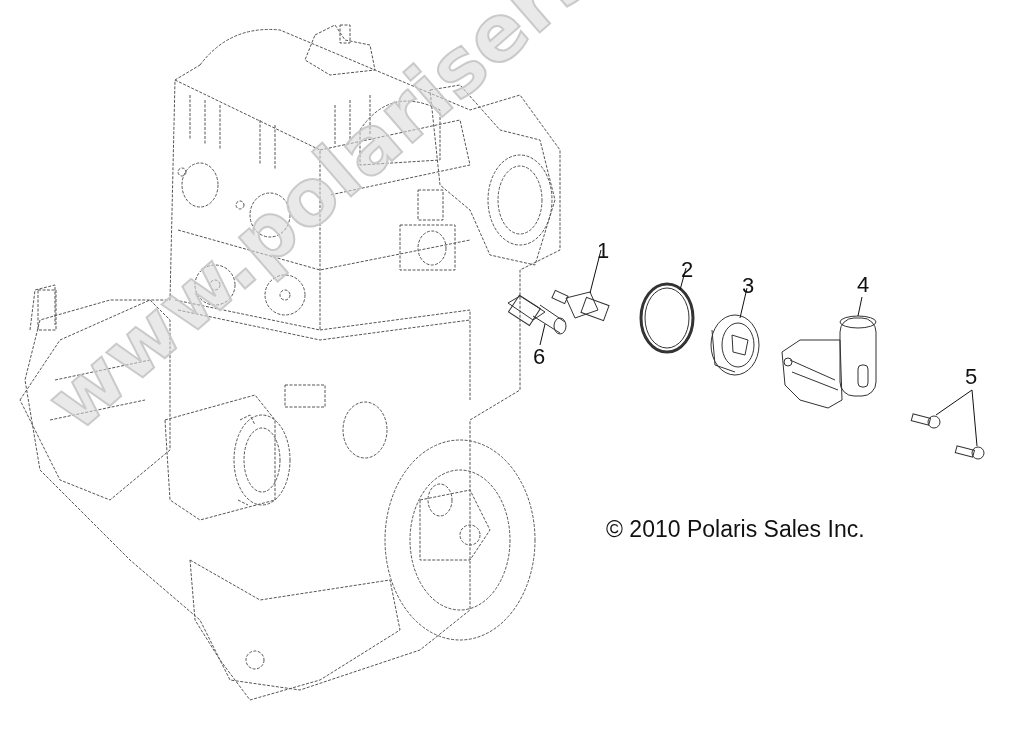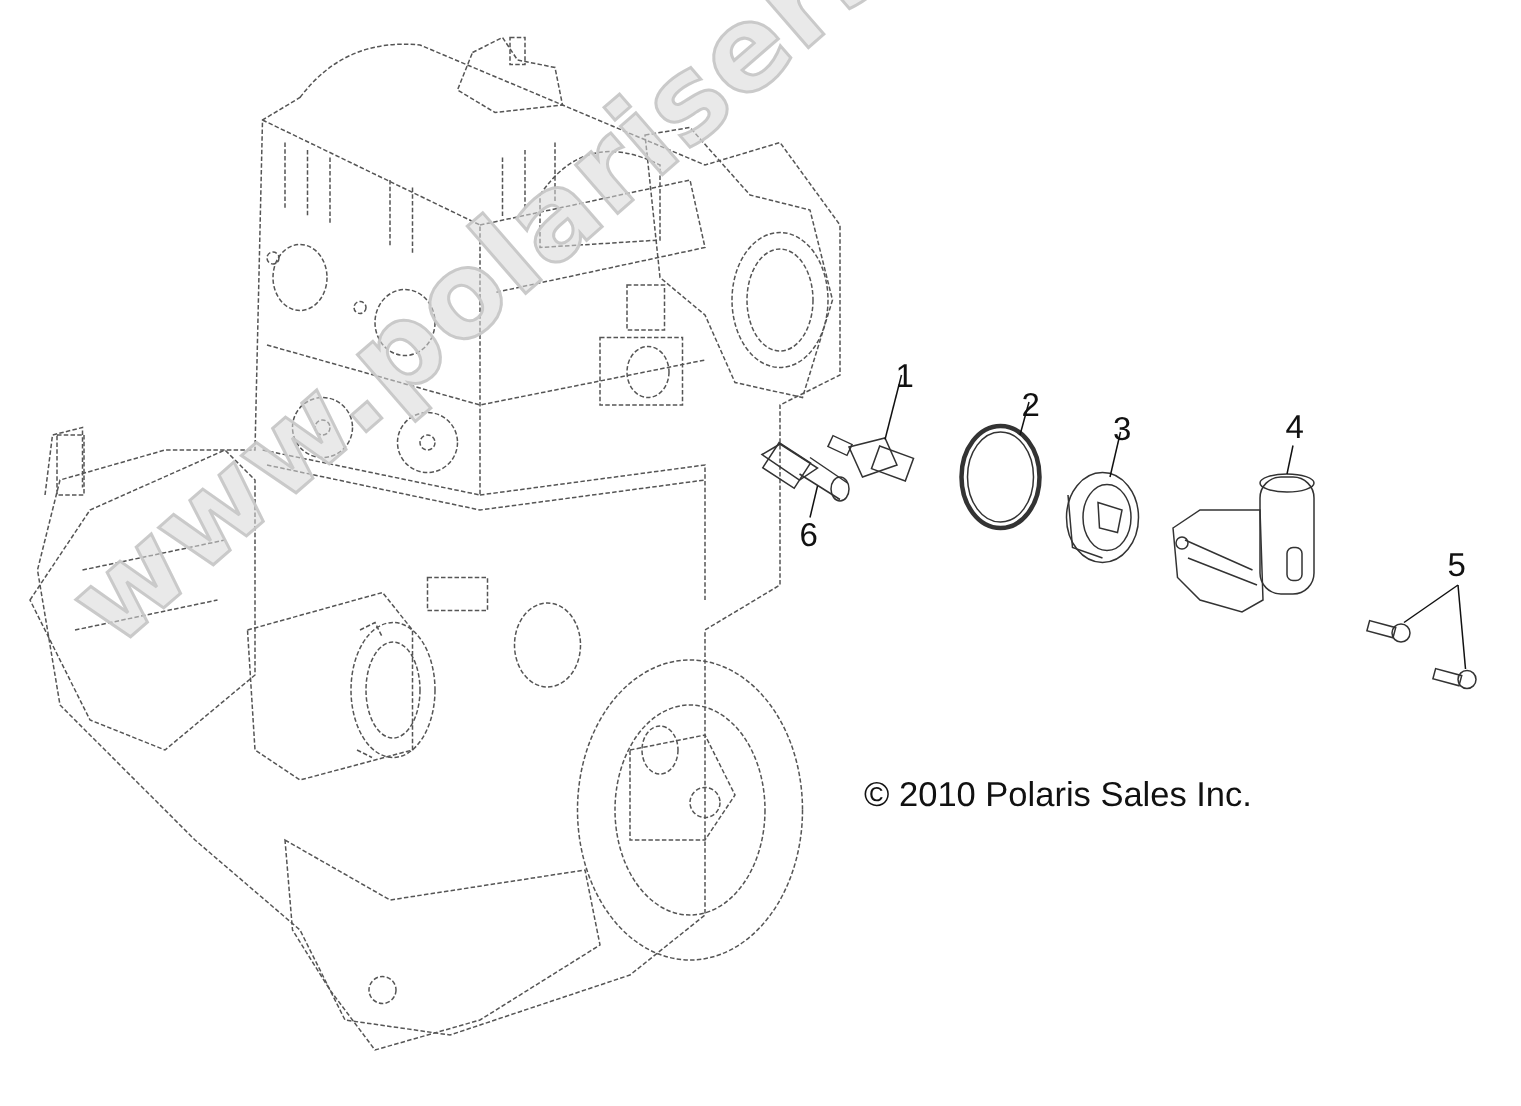--- a/index.html
+++ b/index.html
@@ -1,19 +1,19 @@
 <!DOCTYPE html>
 <html><head>
 <meta charset="utf-8">
 <style>
   html,body{margin:0;padding:0;background:#fff;}
   #canvas{position:relative;width:1014px;height:737px;overflow:hidden;background:#fff;font-family:"Liberation Sans",sans-serif;}
   #art{position:absolute;left:0;top:0;}
   .callout{position:absolute;font-family:"Liberation Sans",sans-serif;font-size:22px;color:#111;line-height:1;}
-  #copyright{position:absolute;left:576px;top:516px;font-family:"Liberation Sans",sans-serif;font-size:23px;color:#111;white-space:nowrap;}
+  #copyright{position:absolute;left:606px;top:516px;font-family:"Liberation Sans",sans-serif;font-size:23px;color:#111;white-space:nowrap;}
   #watermark{position:absolute;left:30px;top:380px;font-family:"DejaVu Sans",sans-serif;font-weight:bold;font-size:78px;color:transparent;-webkit-text-stroke:2px #c8c8c8;white-space:nowrap;transform-origin:0 0;transform:rotate(-41deg);letter-spacing:1px;opacity:.95;}
   #watermark-fill{position:absolute;left:30px;top:380px;font-family:"DejaVu Sans",sans-serif;font-weight:bold;font-size:78px;color:rgba(215,215,215,.55);white-space:nowrap;transform-origin:0 0;transform:rotate(-41deg);letter-spacing:1px;}
 </style>
 </head>
 <body>
 
 <div id="canvas">
 
   <svg id="art" width="1014" height="737" viewBox="0 0 1014 737" fill="none" stroke="#555" stroke-width="1" stroke-dasharray="3 1.5">
 

